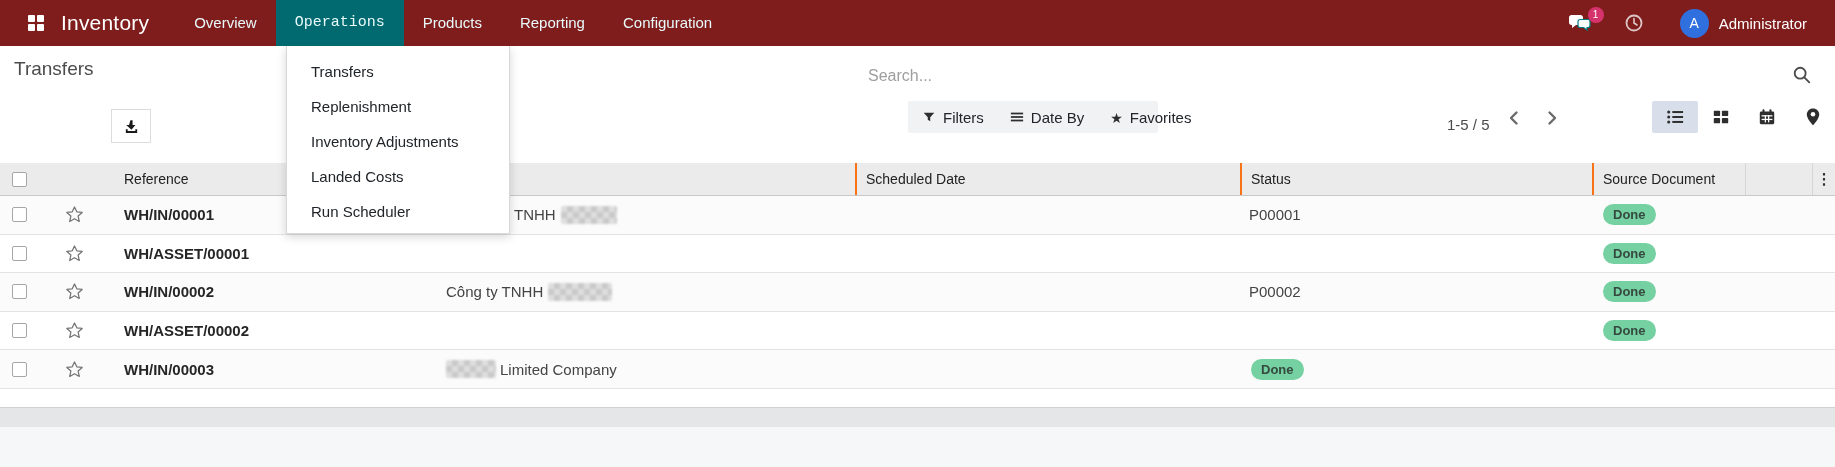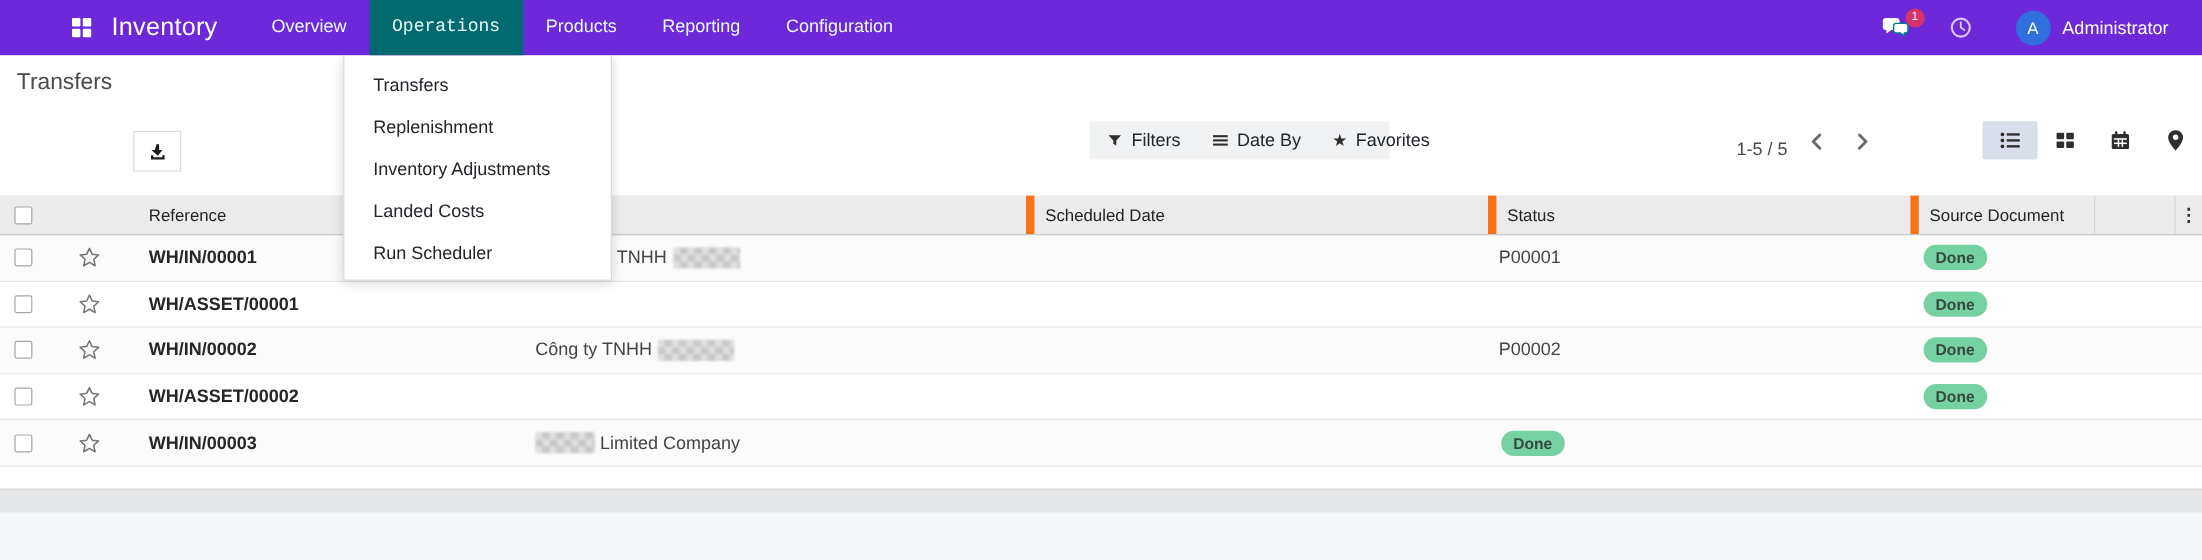--- a/index.html
+++ b/index.html
@@ -1,20 +1,20 @@
 <!DOCTYPE html>
 <html><head>
 <meta charset="utf-8">
 <style>
   * { margin:0; padding:0; box-sizing:border-box; }
   body { font-family:"Liberation Sans", sans-serif; background:#fff; }
   .screen { position:relative; width:1835px; height:467px; background:#f6f7f8; overflow:hidden; }
 
   
-  .topbar { position:absolute; top:0; left:0; width:1835px; height:46px; background:#6d28d9; display:flex; align-items:center; z-index:60;padding-left:32px; }
+  .topbar { position:absolute; top:0; left:0; width:1835px; height:46px; background:#7f1d1d; display:flex; align-items:center; z-index:60; }
   .apps-icon { margin-left:28px; width:16px; height:16px; display:grid; grid-template-columns:7px 7px; grid-template-rows:7px 7px; gap:2px; cursor:pointer; }
   .apps-icon span { background:#fff; border-radius:1px; }
   .brand { color:#fff; font-size:21px; margin-left:17px; letter-spacing:.2px; cursor:pointer; }
   .menu { display:flex; height:46px; margin-left:26px; }
   .menu-item { color:#eafafa; font-size:15px; line-height:46px; padding:0 19px; cursor:pointer; white-space:nowrap; }
   .menu-item.active { background:#016a70;font-family:Liberation Mono, monospace; }
   .topbar-right { position:absolute; right:0; top:0; height:46px; display:flex; align-items:center; }
   .icon-btn { position:relative; cursor:pointer; display:flex; align-items:center; }
   .chat-wrap { margin-right:10px; }
   .badge { position:absolute; top:-7px; right:-12px; min-width:16px; height:16px; border-radius:8px; background:#d6336c; color:#fff; font-size:10px; line-height:16px; text-align:center; padding:0 4px; }
@@ -52,21 +52,21 @@
   .vs-cell { width:46px; height:32px; display:flex; align-items:center; justify-content:center; cursor:pointer; }
   .vs-cell.active { background:#d9dfea; border-radius:2px; }
 
   
   .grid-cols { display:grid; grid-template-columns:48px 52px 340px 415px 385px 352px 153px 67px 23px; }
   .thead { position:absolute; top:163px; left:0; width:1835px; height:33px; background:#ebebeb; border-bottom:1px solid #c9c9c9; z-index:5; }
   .thead .cell { display:flex; align-items:center; font-size:14px; font-weight:400; color:#222; overflow:hidden; white-space:nowrap; }
   .thead .c-check { padding-left:12px; }
   .thead .c-ref { padding-left:24px; cursor:pointer; }
   .thead .c-contact { padding-left:20px; cursor:pointer; }
-  .thead .c-sched, .thead .c-source, .thead .c-status { border-left:7px solid #f97316; padding-left:9px; cursor:pointer; }
+  .thead .c-sched, .thead .c-source, .thead .c-status { border-left:2px solid #f97316; padding-left:9px; cursor:pointer; }
   .thead .c-extra { border-left:1px solid #d6d6d6; }
   .thead .c-dots { border-left:1px solid #d6d6d6; justify-content:center; cursor:pointer; }
   .dots-glyph::before { content:"⋮"; font-size:15px; font-weight:700; color:#333; }
 
   .tbody { position:absolute; top:196px; left:0; width:1835px; height:211px; background:#fff; z-index:4; }
   .trow { height:38.6px; border-bottom:1px solid #e3e3e3; background:#fff; cursor:pointer; }
   .trow:nth-child(odd) { background:#fbfbfb; }
   .trow .cell { display:flex; align-items:center; font-size:15px; color:#444; overflow:hidden; white-space:nowrap; }
   .trow .c-check { padding-left:12px; }
   .trow .c-star { justify-content:center; }
@@ -127,20 +127,29 @@
     <div class="page-title">Transfers</div>
 
 
     <button class="btn-export">
       <svg width="17" height="17" viewBox="0 0 24 24">
         <path fill="#1a1a1a" d="M10.5 3 h3 v7 h4 L12 16.5 4.5 10 h4 z"></path>
         <path fill="#1a1a1a" d="M4 16 v5 h16 v-5 h-2.6 v2.4 H6.6 V16 z"></path>
       </svg>
     </button>
 
+    <div class="searchbox">
+      <input type="text" placeholder="Search..." style="">
+      <span class="search-glass">
+        <svg width="20" height="20" viewBox="0 0 22 22">
+          <circle cx="9" cy="9" r="6" fill="none" stroke="#4a4a4a" stroke-width="2"></circle>
+          <line x1="13.5" y1="13.5" x2="19" y2="19" stroke="#4a4a4a" stroke-width="2" stroke-linecap="round"></line>
+        </svg>
+      </span>
+    </div>
 
     <div class="filterbar">
       <div class="fbtn">
         <svg width="14" height="14" viewBox="0 0 16 16">
             <path fill="#2e2e2e" d="M2 3 h12 l-4.6 5.2 v4.6 l-2.8 -1.7 v-2.9 Z"></path>
           </svg>
         <span>Filters</span>
       </div>
       <div class="fbtn">
         <svg width="14" height="14" viewBox="0 0 16 16">

